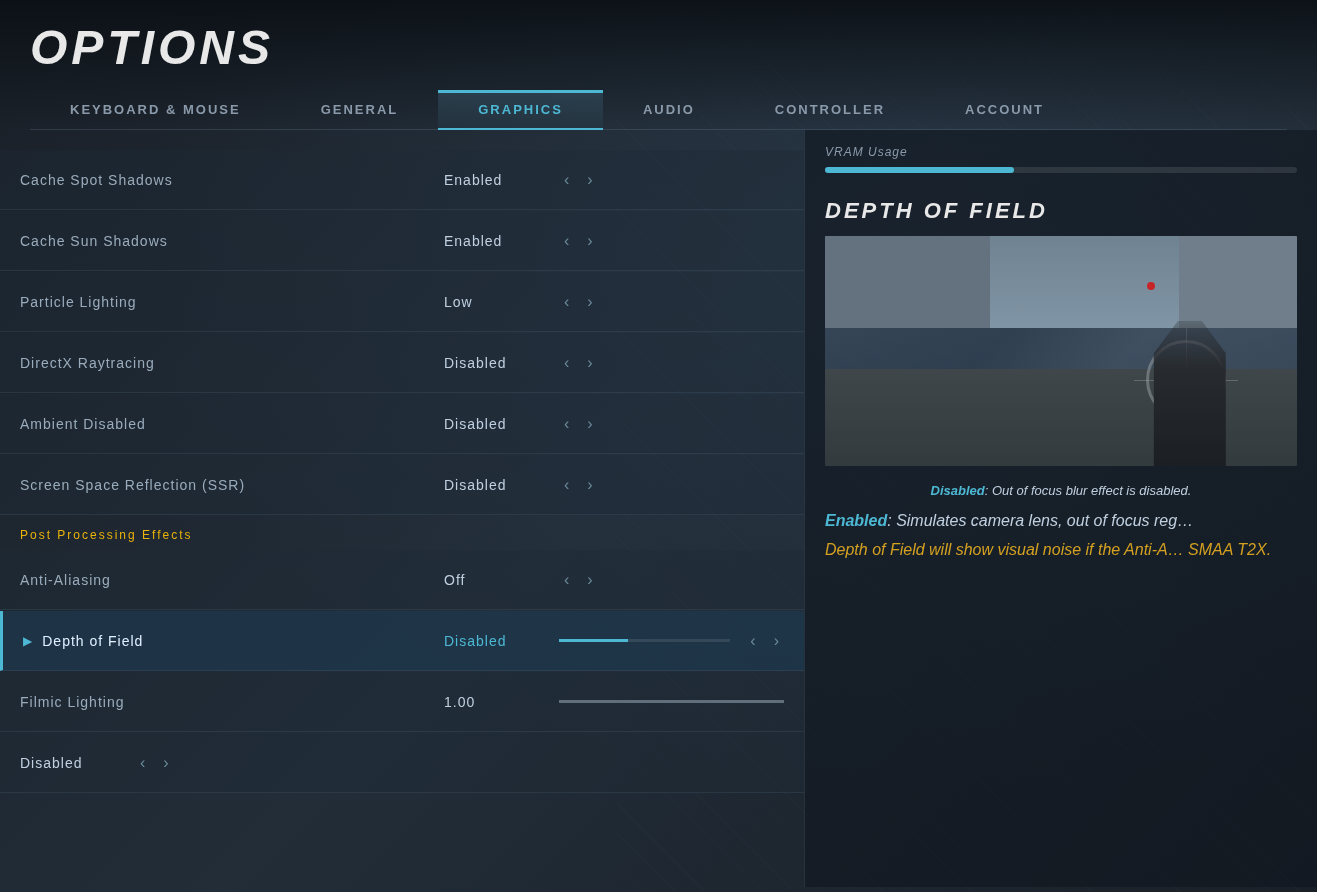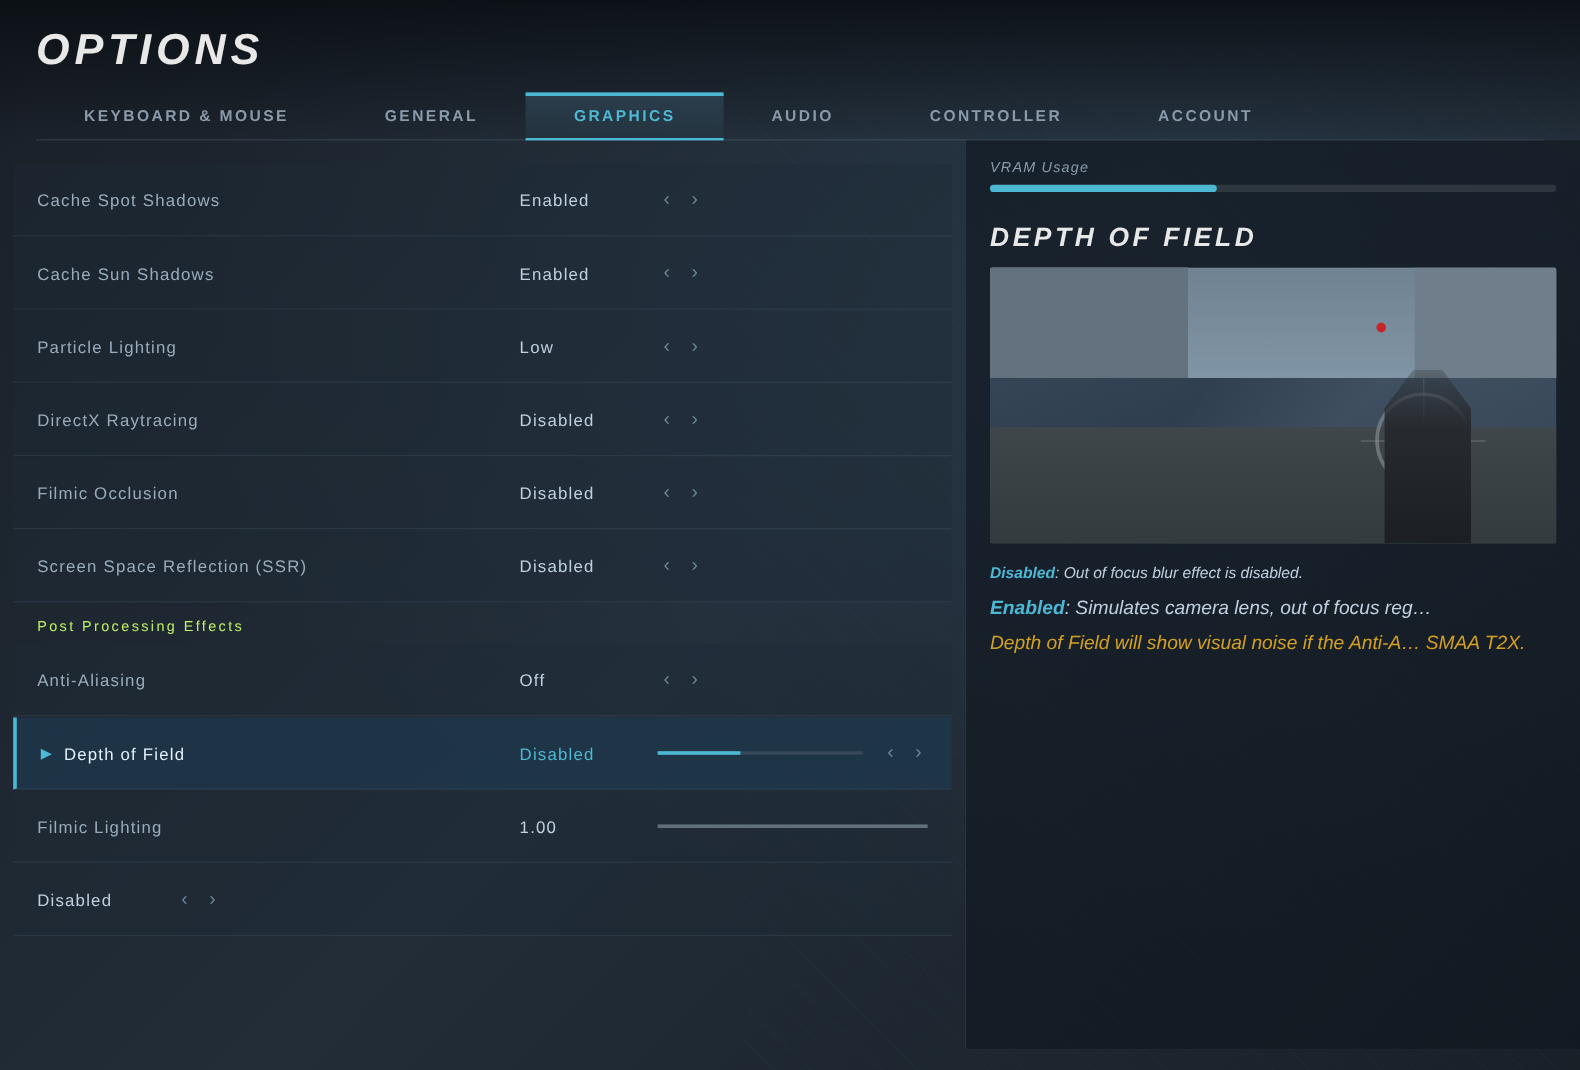--- a/index.html
+++ b/index.html
@@ -48,21 +48,21 @@
       height: 100%;
     }
 
     
     .header {
       padding: 20px 30px 0;
       background: linear-gradient(to bottom, rgba(10,15,20,0.9) 0%, transparent 100%);
     }
 
     .page-title {
-      font-size: 36px;
+      font-size: 48px;
       font-weight: 700;
       color: #e8e8e8;
       letter-spacing: 4px;
       text-transform: uppercase;
       font-style: italic;
       margin-bottom: 15px;
     }
 
     
     .nav-tabs {
@@ -108,21 +108,21 @@
 
     
     .main-content {
       display: flex;
       height: calc(892px - 135px);
     }
 
     
     .settings-panel {
       width: 804px;
-      padding: 20px 11px;
+      padding: 20px 0;
       overflow-y: auto;
       position: relative;
     }
 
     .settings-panel::-webkit-scrollbar {
       width: 6px;
     }
     .settings-panel::-webkit-scrollbar-track {
       background: rgba(255,255,255,0.05);
     }
@@ -206,21 +206,21 @@
     .arrow-btn {
       cursor: pointer;
       color: #6a8a9a;
       font-size: 16px;
       padding: 2px 5px;
     }
 
     
     .section-label {
       padding: 12px 20px 8px;
-      color: #bef264;
+      color: #eab308;
       font-size: 12px;
       letter-spacing: 2px;
       font-weight: 400;
     }
 
     
     .info-panel {
       flex: 1;
       padding: 0 20px;
       background: rgba(15,22,30,0.6);
@@ -366,20 +366,21 @@
       background: #ff2222;
       border-radius: 50%;
     }
 
     
     .desc-disabled {
       color: #4db8d4;
       font-size: 13px;
       margin-bottom: 8px;
       line-height: 1.5;
+      text-align: center;
     }
 
     .desc-disabled span.status-word {
       color: #4db8d4;
       font-weight: 600;
     }
 
     .desc-enabled {
       color: #4db8d4;
       font-size: 16px;
@@ -477,21 +478,21 @@
         <div class="setting-value-container">
           <span class="setting-value">Disabled</span>
           <div class="nav-arrows">
             <span class="arrow-btn">‹</span>
             <span class="arrow-btn">›</span>
           </div>
         </div>
       </div>
 
       <div class="setting-row">
-        <span class="setting-label">Filmic Occlusion</span>
+        <span class="setting-label">Ambient Disabled</span>
         <div class="setting-value-container">
           <span class="setting-value">Disabled</span>
           <div class="nav-arrows">
             <span class="arrow-btn">‹</span>
             <span class="arrow-btn">›</span>
           </div>
         </div>
       </div>
 
       <div class="setting-row">

